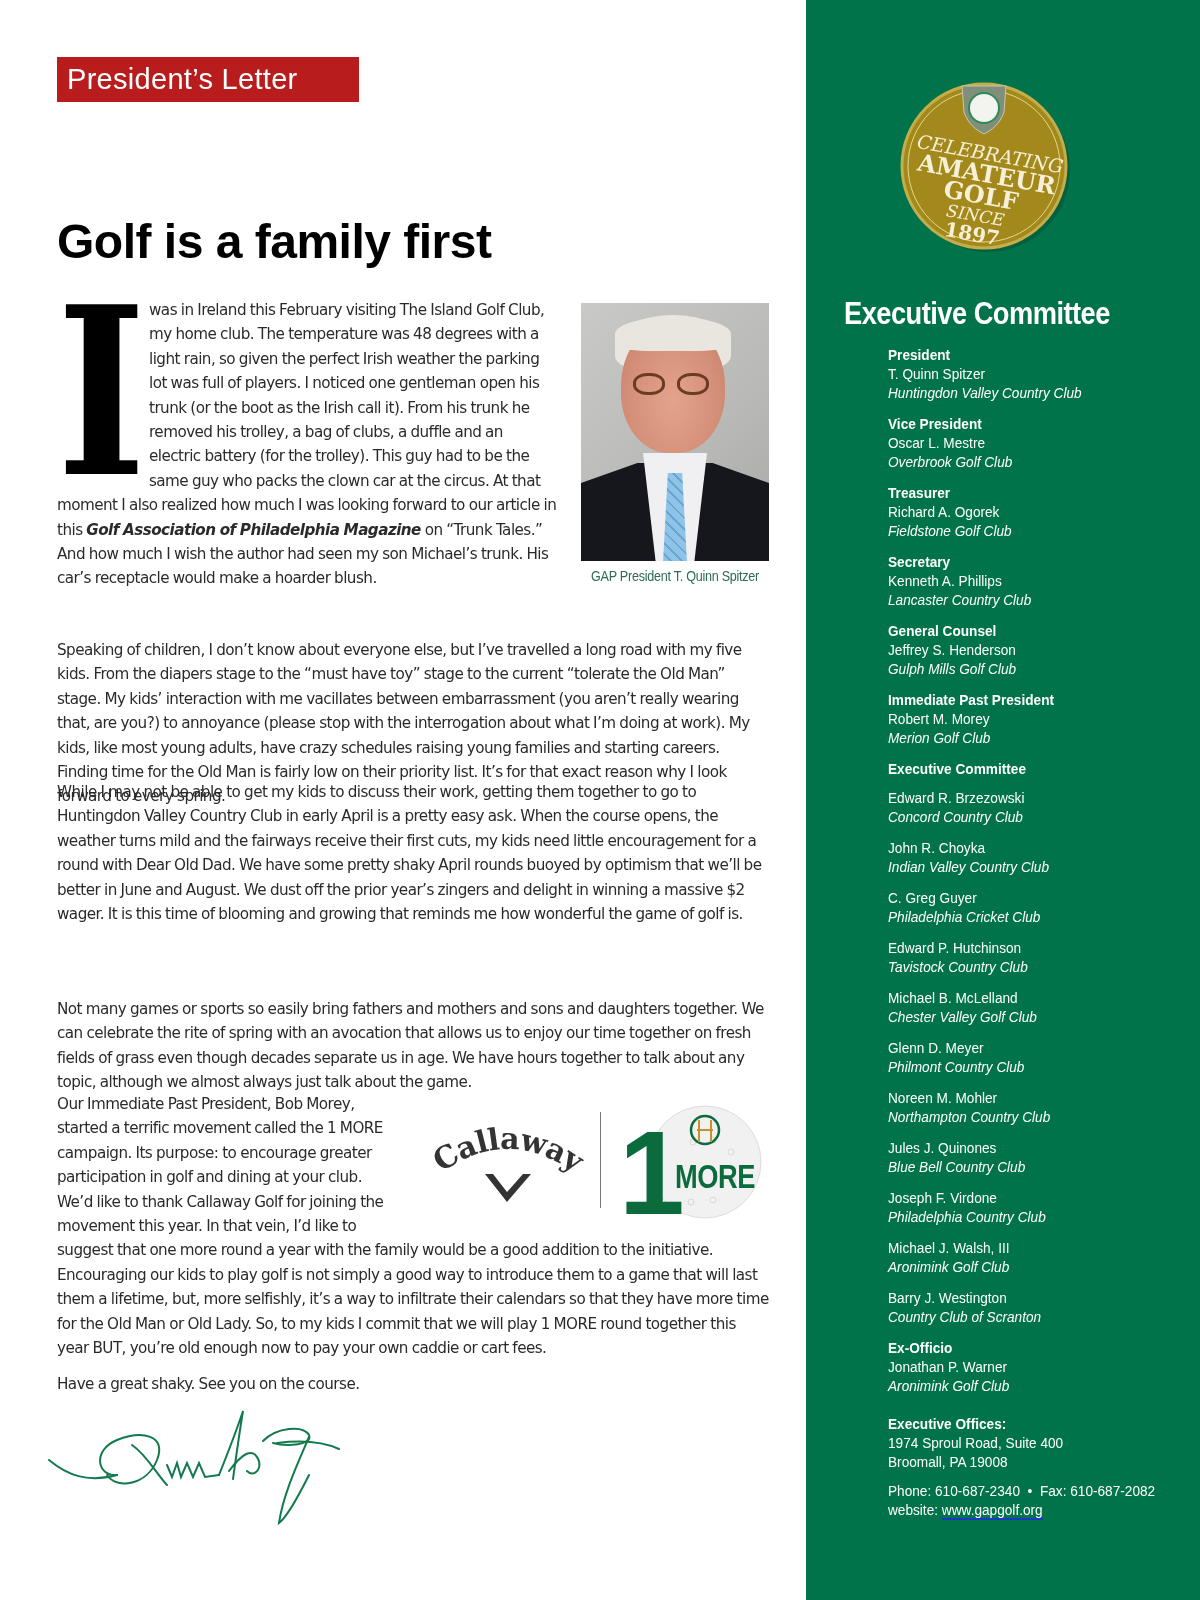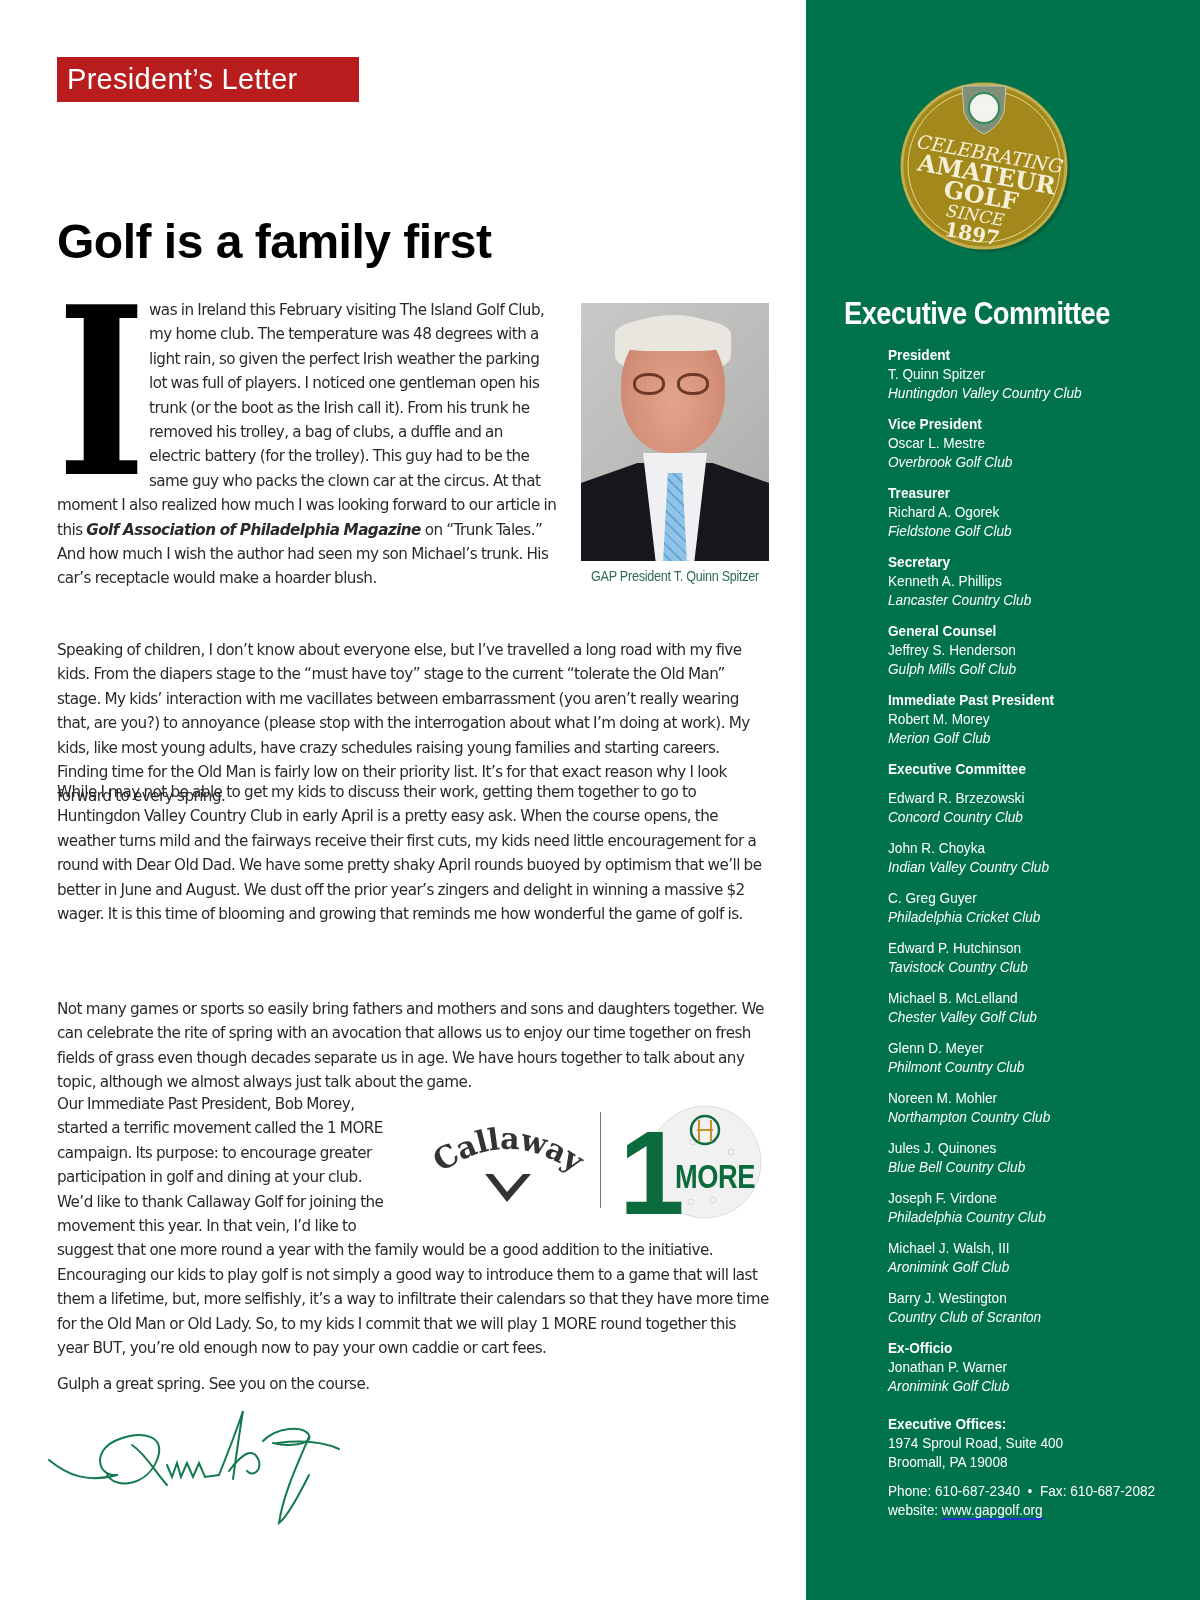--- a/index.html
+++ b/index.html
@@ -173,21 +173,21 @@
         </g>
         <circle cx="92" cy="28" r="14" fill="none" stroke="#0b6b3d" stroke-width="2.5"></circle>
         <path d="M86,18 L86,40 M98,18 L98,40 M84,28 L100,28" stroke="#c7902a" stroke-width="2" fill="none"></path>
         <text x="6" y="112" font-family="Liberation Sans, sans-serif" font-weight="bold" font-size="118" fill="#0b6b3d">1</text>
         <text x="62" y="86" font-family="Liberation Sans, sans-serif" font-weight="bold" font-size="34" fill="#0b6b3d" textLength="80" lengthAdjust="spacingAndGlyphs">MORE</text>
       </svg>
     </div>
     <span>Our Immediate Past President, Bob Morey, started a terrific movement called the 1 MORE campaign. Its purpose: to encourage greater participation in golf and dining at your club. We’d like to thank Callaway Golf for joining the movement this year. In that vein, I’d like to suggest that one more round a year with the family would be a good addition to the initiative. Encouraging our kids to play golf is not simply a good way to introduce them to a game that will last them a lifetime, but, more selfishly, it’s a way to infiltrate their calendars so that they have more time for the Old Man or Old Lady. So, to my kids I commit that we will play 1 MORE round together this year BUT, you’re old enough now to pay your own caddie or cart fees.</span>
   </div>
 
-  <p class="para p6 body-text">Gulph a great spring. See you on the course.</p>
+  <p class="para p6 body-text">Have a great shaky. See you on the course.</p>
 
   <svg class="signature" viewBox="0 0 320 130">
     <g fill="none" stroke="#127a4c" stroke-width="2" stroke-linecap="round">
       <path d="M2,55 C20,70 40,78 70,70"></path>
       <path d="M70,70 C50,72 45,45 70,35 C95,25 120,30 110,55 C100,80 70,85 60,70"></path>
       <path d="M85,40 C100,50 110,70 120,80"></path>
       <path d="M120,60 L125,72 L130,58 L134,72 L140,58 L146,72 L152,58 L158,72 L172,70"></path>
       <path d="M172,70 C180,50 188,30 196,6 C192,30 188,60 186,74"></path>
       <path d="M182,66 C194,50 206,40 212,56 C214,66 206,72 200,66"></path>
       <path d="M216,36 C230,22 256,20 262,30 C266,40 240,42 226,38"></path>

